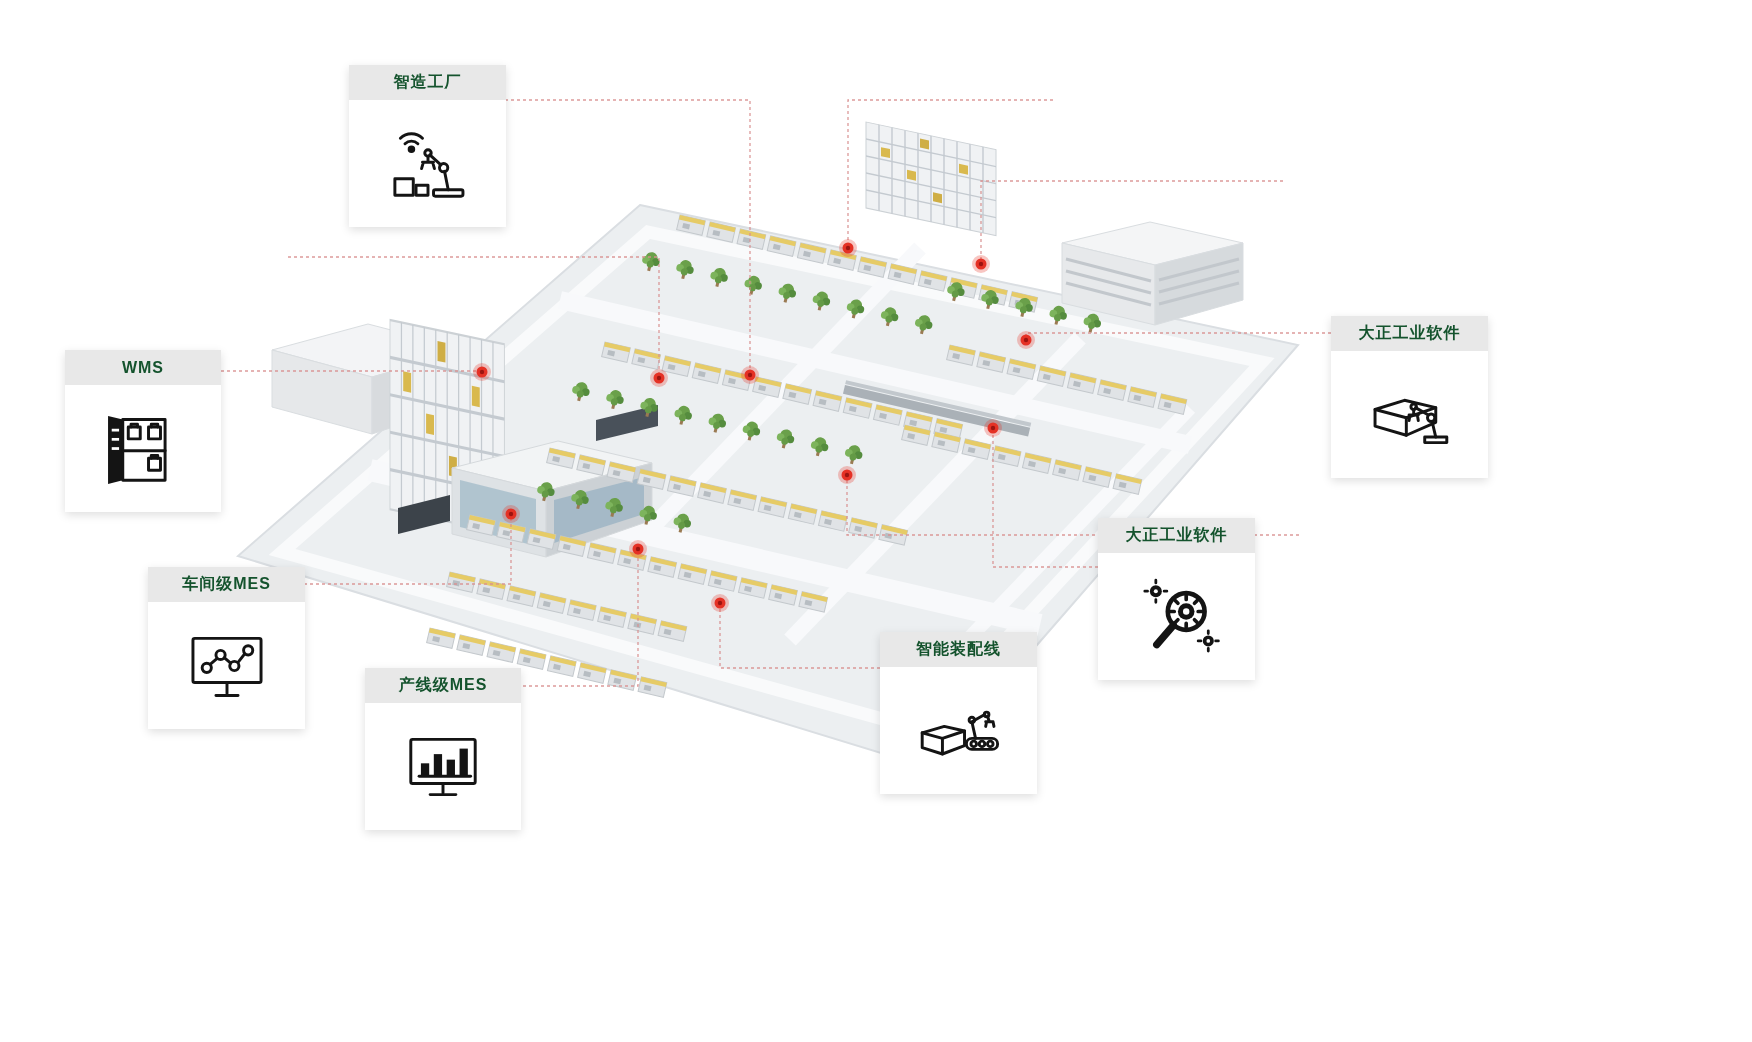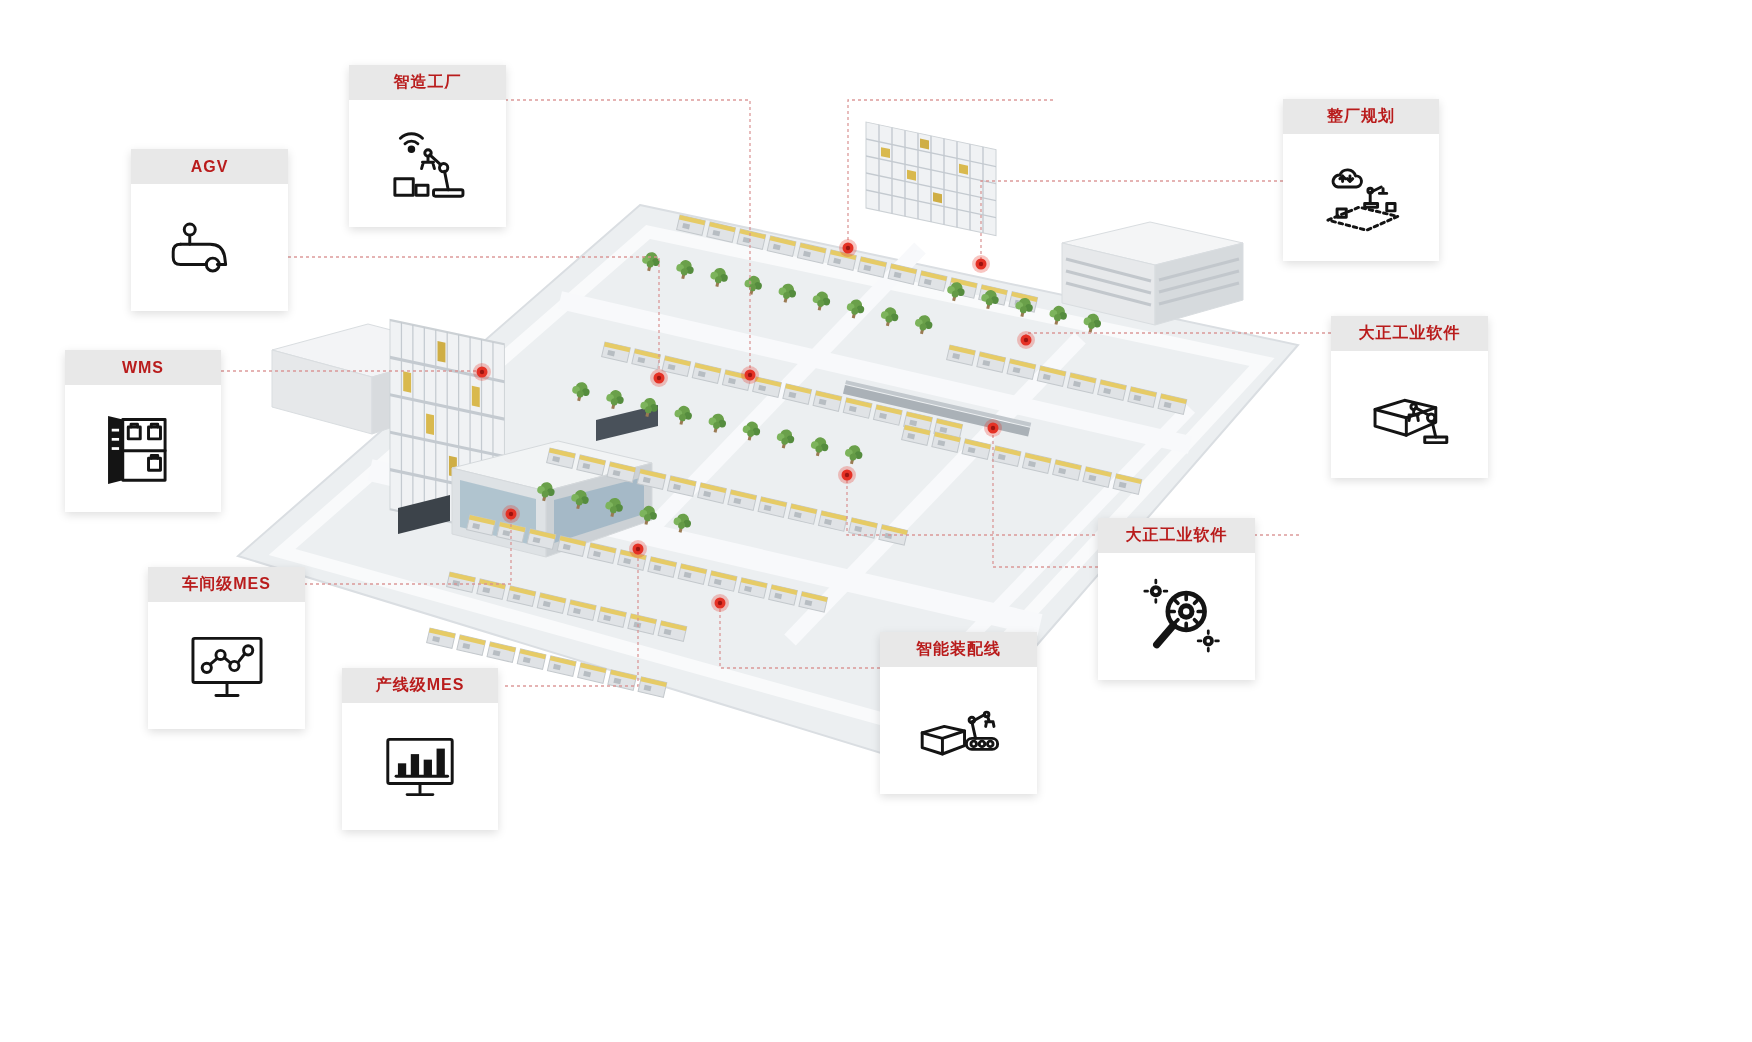--- a/index.html
+++ b/index.html
@@ -1,20 +1,20 @@
 <!DOCTYPE html>
 <html><head>
 <meta charset="utf-8">
 <style>
   *{margin:0;padding:0;box-sizing:border-box}
   html,body{width:1752px;height:1042px;background:#ffffff;font-family:"Liberation Sans",sans-serif;overflow:hidden}
   .stage{position:absolute;left:0;top:0;width:1752px;height:1042px}
   .scene-svg{position:absolute;left:0;top:0}
   .card{position:absolute;display:flex;flex-direction:column;box-shadow:0 3px 9px rgba(0,0,0,0.13)}
-  .card-header{height:35px;background:#e8e8e8;color:#b91c1c;font-weight:bold;font-size:16px;
+  .card-header{height:35px;background:#e8e8e8;color:#14532d;font-weight:bold;font-size:16px;
     display:flex;align-items:center;justify-content:center;letter-spacing:1px}
   .card-body{background:#ffffff;height:127px;display:flex;align-items:center;justify-content:center}
   .icn{stroke:#141414;stroke-width:3.2;fill:none;stroke-linecap:round;stroke-linejoin:round}
 </style>
 </head>
 <body>
 
 <div class="stage">
 
   <svg class="scene-svg" width="1752" height="1042">
@@ -190,49 +190,21 @@
         <path d="M72 78 L68 58"></path>
         <circle cx="67" cy="54" r="4.5"></circle>
         <path d="M64 51 L52 40"></path>
         <circle cx="50" cy="38" r="3.5"></circle>
         <path d="M50 42 v6 M44 48 h12 M45 48 l-2 7 M55 48 l2 7"></path>
       </svg>
     </div>
   </div>
 
 
-  <div class="card" style="left:1283px;top:99px;width:156px">
-    <div class="card-header">整厂规划</div>
-    <div class="card-body">
-      <svg class="icn" width="92" height="92" viewBox="0 0 100 100">
-        <path d="M20 34 a7 7 0 0 1 7 -9 a9 9 0 0 1 17 1 a6 6 0 0 1 1 12 h-20 a6 6 0 0 1 -5 -4 z"></path>
-        <path d="M30 32 v-6 M27 29 l3 -3 3 3 M38 26 v6 M35 29 l3 3 3 -3"></path>
-        <path d="M14 74 L48 60 L90 70 L56 85 Z" stroke-dasharray="4 4"></path>
-        <path d="M60 56 L60 44 L72 38"></path>
-        <circle cx="60" cy="42" r="2.5"></circle>
-        <path d="M74 40 v5 M70 45 h8"></path>
-        <rect x="54" y="56" width="14" height="4"></rect>
-        <rect x="24" y="62" width="10" height="9"></rect>
-        <rect x="78" y="56" width="9" height="8"></rect>
-      </svg>
-    </div>
-  </div>
-
-  <div class="card" style="left:131px;top:149px;width:157px">
-    <div class="card-header">AGV</div>
-    <div class="card-body">
-      <svg class="icn" width="92" height="92" viewBox="0 0 100 100">
-        <circle cx="28" cy="30" r="6"></circle>
-        <path d="M28 36 v10"></path>
-        <path d="M18 46 h32 q14 0 16 14 l1 8 h-9"></path>
-        <path d="M46 68 h-28 q-8 0 -8 -8 v-6 q0 -8 8 -8"></path>
-        <circle cx="53" cy="68" r="7"></circle>
-      </svg>
-    </div>
-  </div>
+
 
   <div class="card" style="left:65px;top:350px;width:156px">
     <div class="card-header">WMS</div>
     <div class="card-body">
       <svg class="icn" width="92" height="92" viewBox="0 0 100 100">
         <path d="M12 14 L28 18 V84 L12 88 Z" fill="#141414" stroke="none"></path>
         <rect x="16" y="28" width="8" height="3" fill="#ffffff" stroke="none"></rect>
         <rect x="16" y="38" width="8" height="3" fill="#ffffff" stroke="none"></rect>
         <rect x="16" y="48" width="8" height="3" fill="#ffffff" stroke="none"></rect>
         <rect x="28" y="18" width="46" height="66"></rect>
@@ -255,21 +227,21 @@
         <path d="M50 68 v12 M38 82 h24"></path>
         <circle cx="28" cy="52" r="5"></circle>
         <circle cx="43" cy="38" r="5"></circle>
         <circle cx="58" cy="50" r="5"></circle>
         <circle cx="73" cy="33" r="5"></circle>
         <path d="M32 48 L39 42 M47 41 L54 47 M62 46 L69 37"></path>
       </svg>
     </div>
   </div>
 
-  <div class="card" style="left:342px;top:668px;width:156px">
+  <div class="card" style="left:365px;top:668px;width:156px">
     <div class="card-header">产线级MES</div>
     <div class="card-body">
       <svg class="icn" width="92" height="92" viewBox="0 0 100 100">
         <rect x="15" y="20" width="70" height="48" rx="2"></rect>
         <rect x="26" y="46" width="9" height="14" fill="#141414" stroke="none"></rect>
         <rect x="40" y="36" width="9" height="24" fill="#141414" stroke="none"></rect>
         <rect x="54" y="42" width="9" height="18" fill="#141414" stroke="none"></rect>
         <rect x="68" y="30" width="9" height="30" fill="#141414" stroke="none"></rect>
         <path d="M24 60 h56"></path>
         <path d="M50 68 v10 M36 80 h28"></path>

